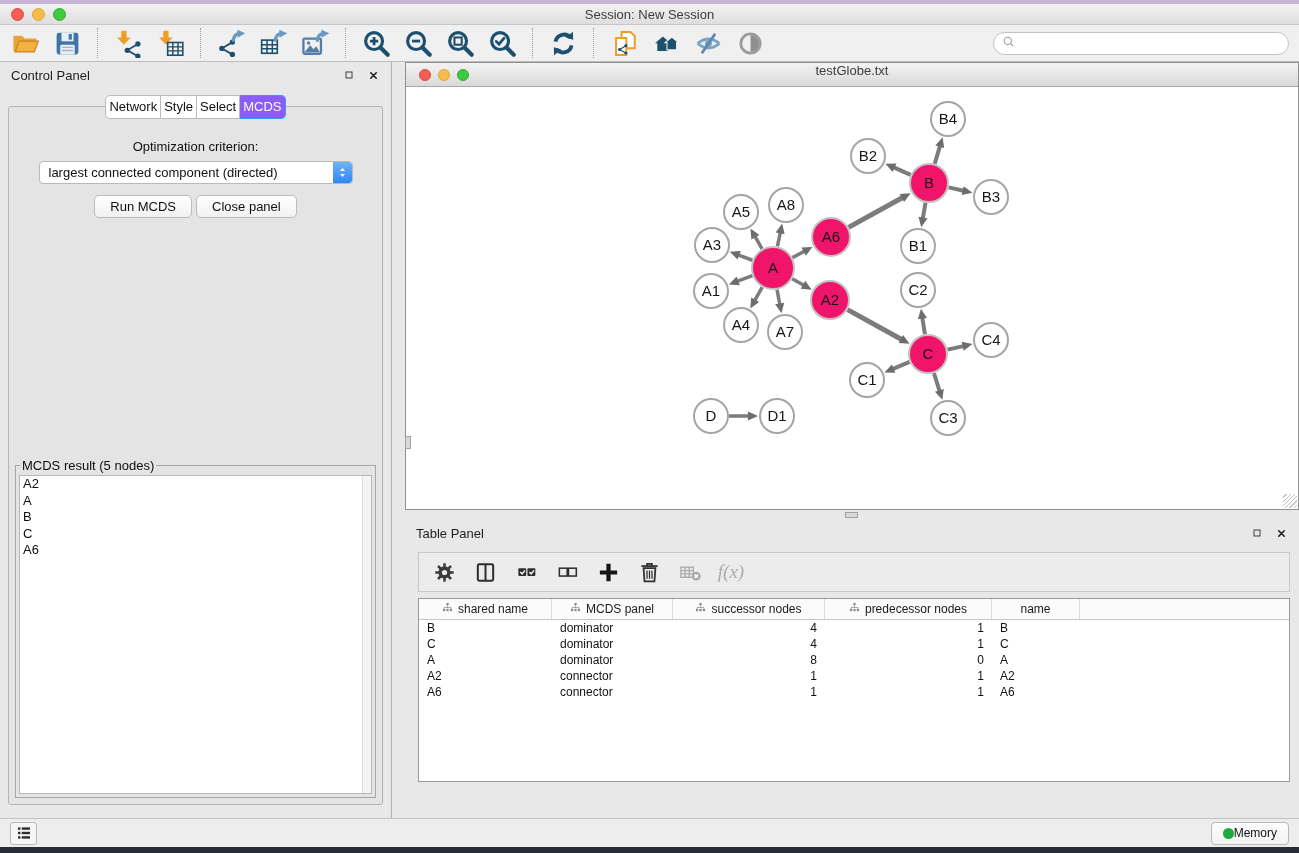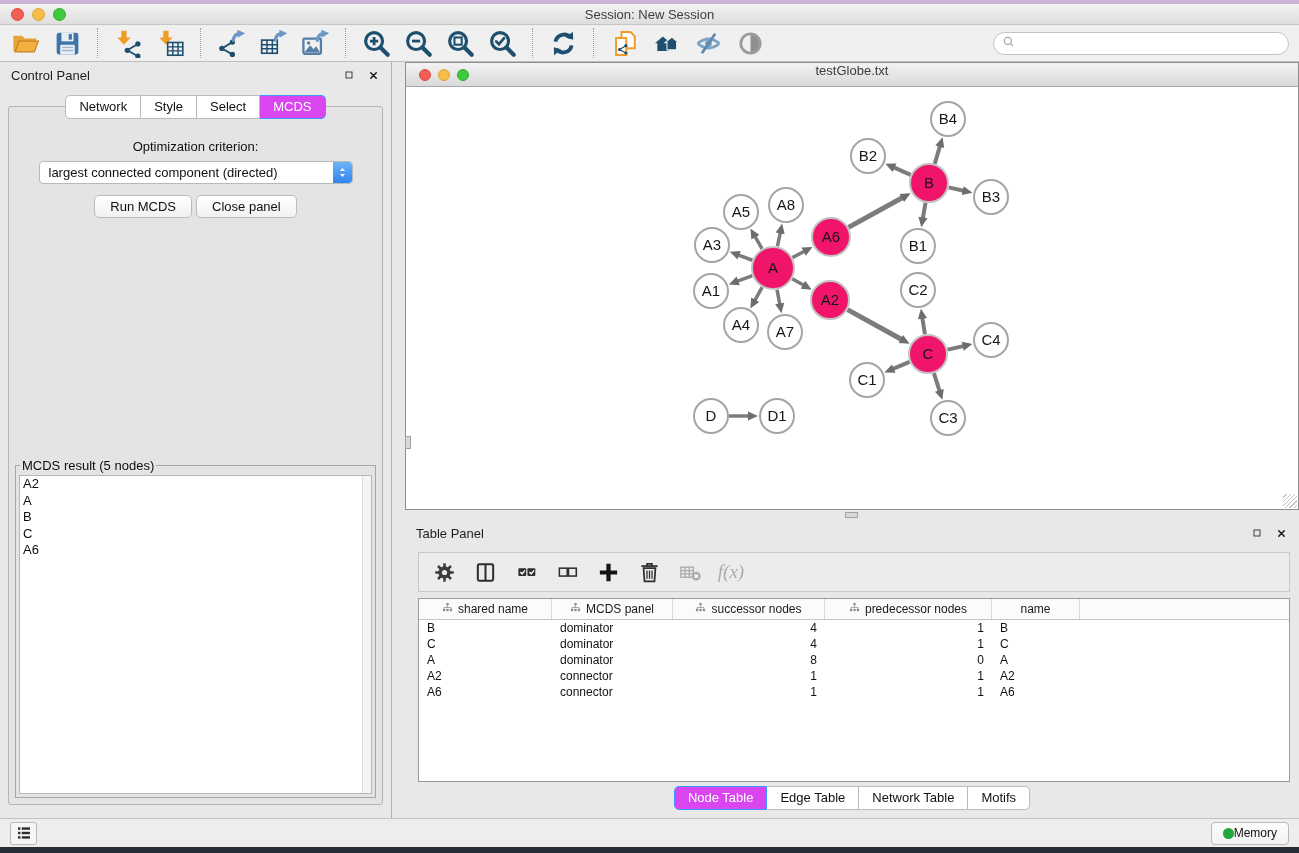--- a/index.html
+++ b/index.html
@@ -28,24 +28,24 @@
 
   .main { flex:1; position:relative; }
 
   
   .cp { position:absolute; left:0; top:0; width:392px; bottom:0; background:#e8e8e8; border-right:1px solid #b0b0b0; }
   .panel-header { height:26px; display:flex; align-items:center; padding:0 11px; font-size:13px; color:#1e1e1e; }
   .panel-header .ph-icons { margin-left:auto; display:flex; gap:10px; align-items:center; }
   .ph-btn { width:14px; height:14px; display:flex; align-items:center; justify-content:center; }
   .cp-tabs { position:absolute; top:33px; left:0; right:0; display:flex; justify-content:center; z-index:2; }
   .seg { display:flex; }
-  .seg .tab { background:#fff; border:1px solid #bbb; border-left:none; padding:3px 13px; font-size:13px; color:#111; line-height:16px; }
+  .seg .tab { background:#fff; border:1px solid #bbb; border-left:none; padding:3px 3px; font-size:13px; color:#111; line-height:16px; }
   .seg .tab:first-child { border-left:1px solid #bbb; border-radius:5px 0 0 5px; }
   .seg .tab:last-child { border-radius:0 5px 5px 0; }
-  .seg .tab.active { background:#d946ef; border-color:#3b97fd; color:#fff; }
+  .seg .tab.active { background:#8b5cf6; border-color:#3b97fd; color:#fff; }
   .cp-box { position:absolute; left:8px; right:8px; top:44px; bottom:13px; background:#e4e4e4; border:1px solid #b5b5b5; border-radius:3px; }
   .opt-label { margin-top:32px; text-align:center; font-size:13px; color:#101010; }
   .criterion { margin:7px auto 0; width:314px; height:23px; background:#fff; border:1px solid #b9b9b9; border-radius:4px; display:flex; align-items:center; overflow:hidden; }
   .criterion-text { flex:1; font-size:13px; padding-left:9px; color:#101010; white-space:nowrap; }
   .stepper { width:19px; height:100%; background:linear-gradient(#6db3f8,#2f87f1); display:flex; align-items:center; justify-content:center; border-radius:0 3px 3px 0; }
   .cp-buttons { display:flex; justify-content:center; gap:4px; margin-top:11px; }
   .btn { height:23px; padding:0 15px; background:linear-gradient(#ffffff,#f1f1f1); border:1px solid #bcbcbc; border-radius:5px; font-size:13px; color:#101010; display:flex; align-items:center; }
   fieldset.mcds-result { position:absolute; left:6px; right:6px; top:351px; bottom:6px; border:1px solid #a6a6a6; padding:2px 3px 3px 3px; display:flex; flex-direction:column; background:#e4e4e4; }
   fieldset.mcds-result legend { font-size:13px; color:#0e0e0e; padding:0 2px; margin-left:1px; }
   .result-list { flex:1; background:#fff; border:1px solid #b7b7b7; position:relative; overflow:hidden; }
@@ -609,28 +609,20 @@
               </div>
               <div class="tr">
                 <div class="td" style="width: 133px; text-align: left;">A6</div>
                 <div class="td" style="width: 121px; text-align: left;">connector</div>
                 <div class="td" style="width: 152px; text-align: right;">1</div>
                 <div class="td" style="width: 167px; text-align: right;">1</div>
                 <div class="td" style="width: 88px; text-align: left;">A6</div>
               </div>
             </div>
         </div>
-        <div class="tp-tabs">
-            <div class="seg" id="tp-tabs">
-              <span class="tab active">Node Table</span>
-              <span class="tab">Edge Table</span>
-              <span class="tab">Network Table</span>
-              <span class="tab">Motifs</span>
-            </div>
-          </div>
       </div>
 
     </div>
 
     <div class="statusbar">
       <span class="list-btn" id="list-btn">
           <svg width="18" height="18" viewBox="0 0 24 24">
             <g fill="#2e2e2e">
               <rect x="4" y="4.5" width="3.2" height="3.2"></rect>
               <rect x="9" y="4.5" width="11" height="3.2"></rect>

